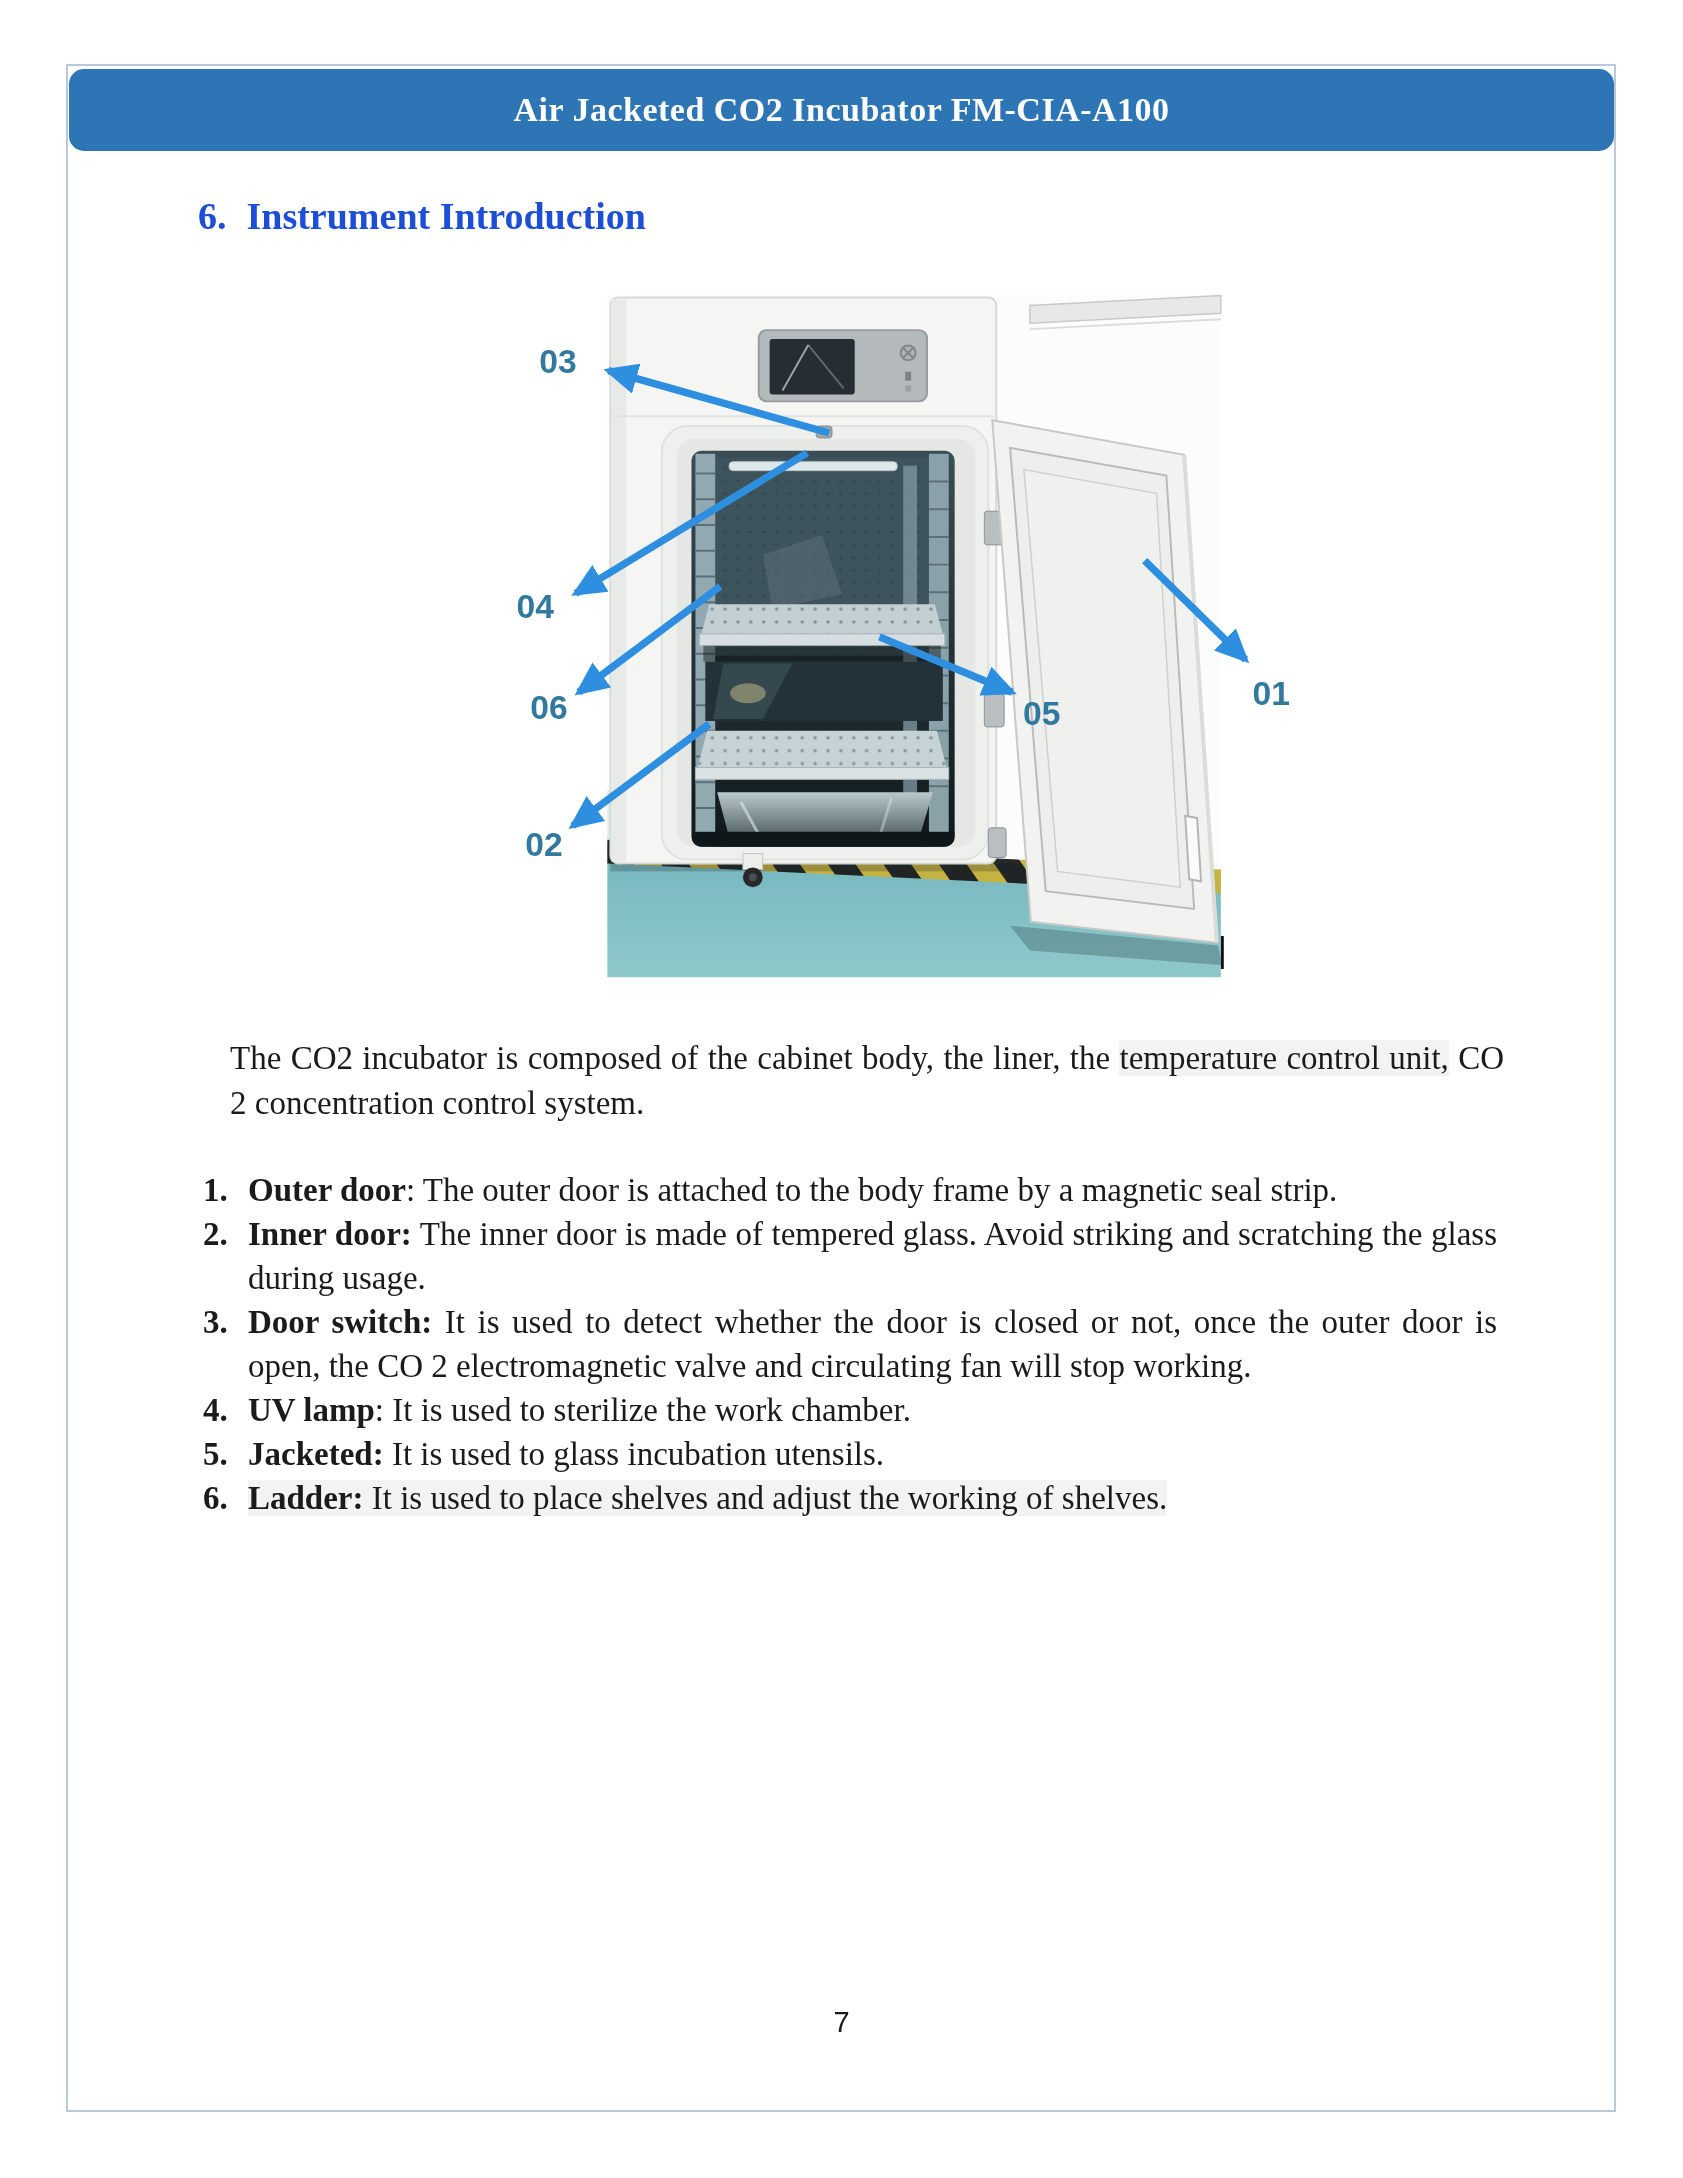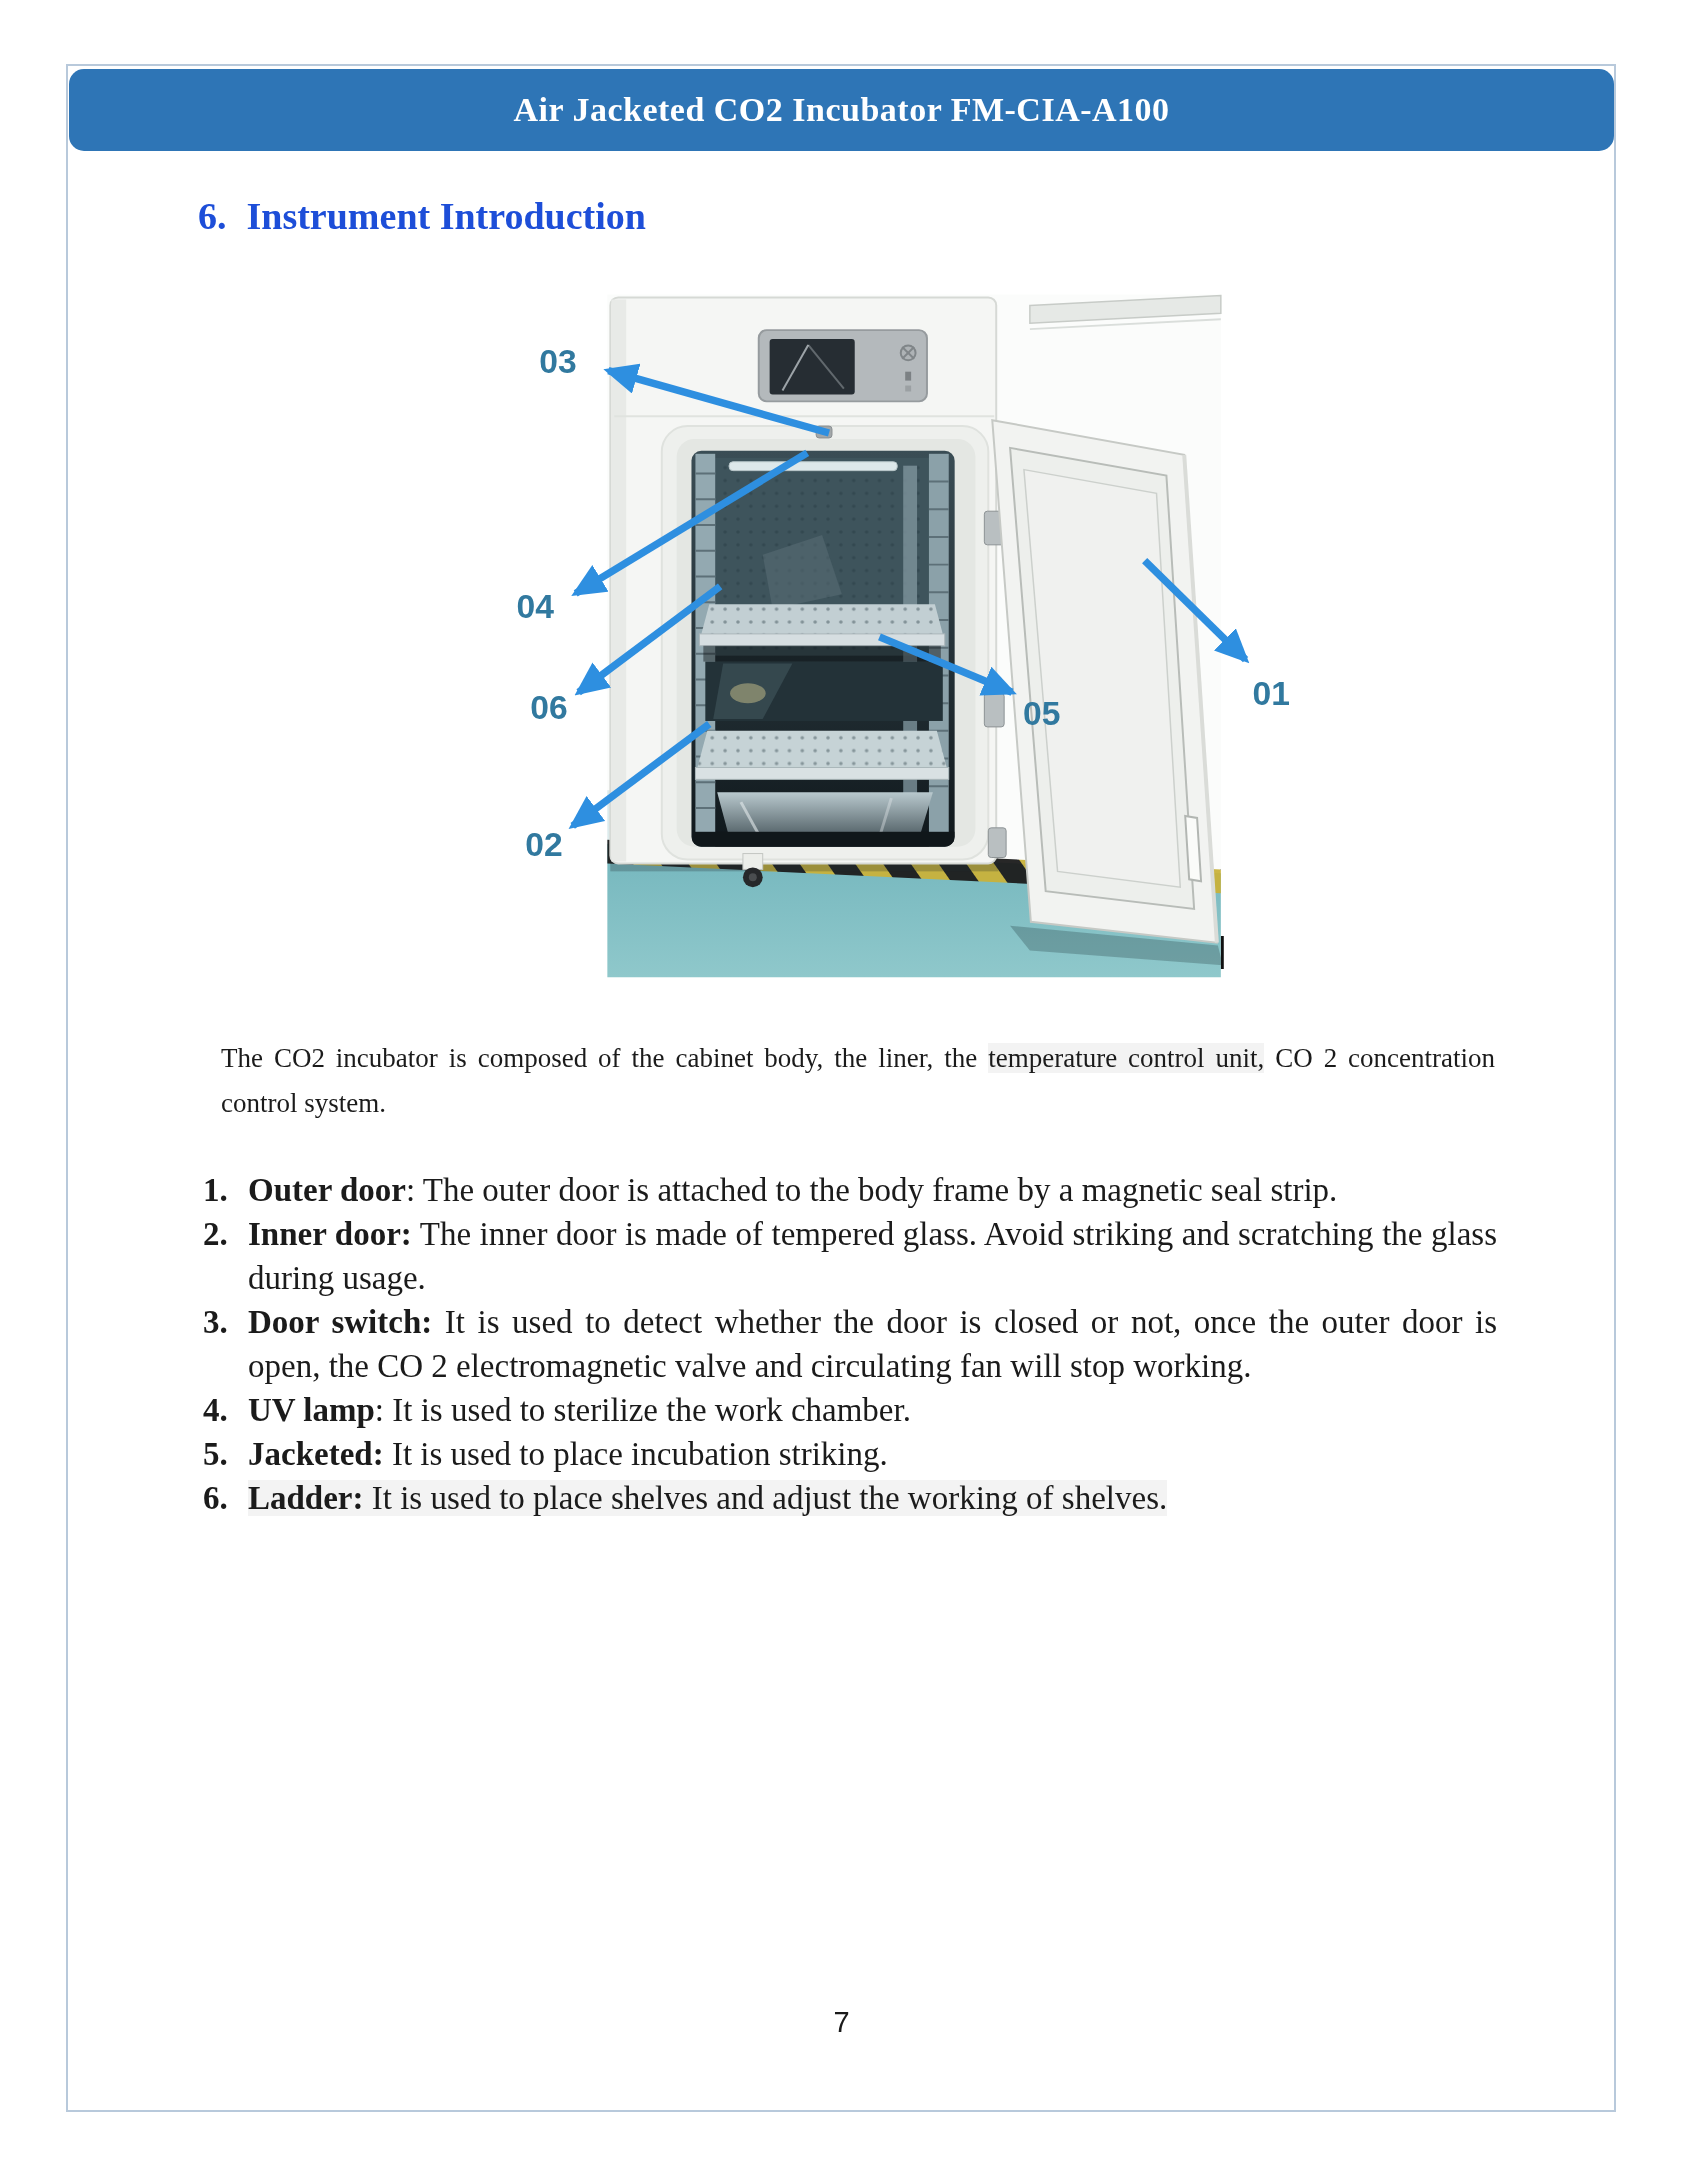--- a/index.html
+++ b/index.html
@@ -7,21 +7,21 @@
          font-family:"Liberation Serif",serif;color:#1b1b1b;}
   .page-border{position:absolute;left:66px;top:64px;width:1546px;height:2044px;
          border:2px solid #b8c9db;background:#fff;}
   .header-bar{position:absolute;left:69px;top:69px;width:1545px;height:82px;
          background:#2e75b6;display:flex;align-items:center;justify-content:center;border-radius:15px;}
   .header-title{color:#ffffff;font-weight:bold;font-size:34px;letter-spacing:0.5px;}
   .section-heading{position:absolute;left:198px;top:194px;color:#1d4ed8;
          font-weight:bold;font-size:38px;}
   .section-heading .sp{display:inline-block;width:20px;}
   .figure-wrap{position:absolute;left:426px;top:248px;width:901px;height:752px;}
-  .intro{position:absolute;left:221px;top:1036px;width:1274px;font-size:27px;
+  .intro{position:absolute;left:230px;top:1036px;width:1274px;font-size:33px;
          line-height:45px;text-align:justify;}
   .hl{background:#f3f3f3;}
   .parts{position:absolute;left:203px;top:1168px;width:1294px;}
   .item{position:relative;padding-left:45px;font-size:33px;line-height:44px;text-align:justify;}
   .item .num{position:absolute;left:0;top:0;font-weight:bold;}
   .term{font-weight:bold;}
   .page-number{position:absolute;left:0;top:2006px;width:1683px;text-align:center;
          font-family:"Liberation Sans",sans-serif;font-size:29px;color:#1a1a1a;}
   svg text.callout{font-family:"Liberation Sans",sans-serif;font-size:34px;
          font-weight:600;fill:#31799f;}
@@ -213,21 +213,21 @@
     <div class="item">
       <span class="num">2.</span><span class="term">Inner door:</span><span> The inner door is made of tempered glass. Avoid striking and scratching the  glass during usage.</span>
     </div>
     <div class="item">
       <span class="num">3.</span><span class="term">Door switch:</span><span> It is used to detect whether the door is closed or not, once the outer door is  open, the CO 2  electromagnetic valve and circulating fan will stop working.</span>
     </div>
     <div class="item">
       <span class="num">4.</span><span class="term">UV lamp</span><span>: It is used to sterilize the work chamber.</span>
     </div>
     <div class="item">
-      <span class="num">5.</span><span class="term">Jacketed:</span><span> It is used to place incubation striking.</span>
+      <span class="num">5.</span><span class="term">Jacketed:</span><span> It is used to glass incubation utensils.</span>
     </div>
     <div class="item">
       <span class="num">6.</span><span class="hl"><span class="term">Ladder:</span><span> It is used to place shelves and adjust the working of shelves.</span></span>
     </div>
   </div>
 
   <div class="page-number">7</div>
 </div>
 
 

